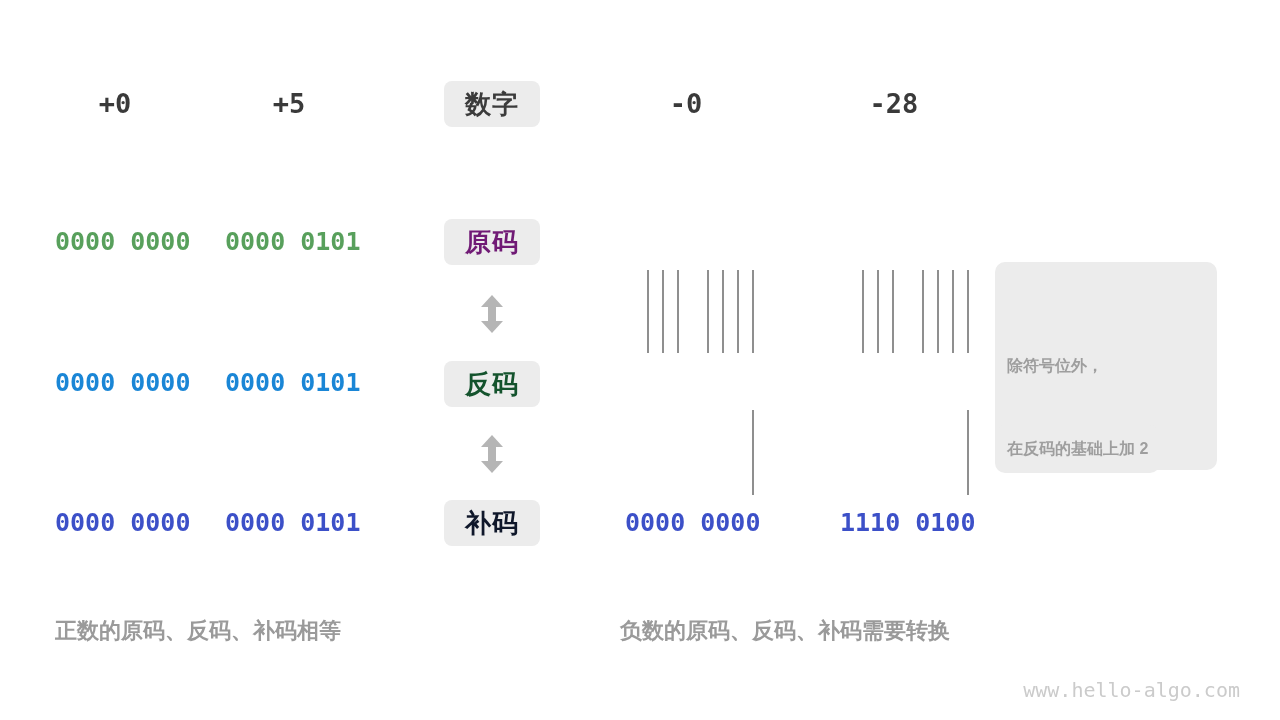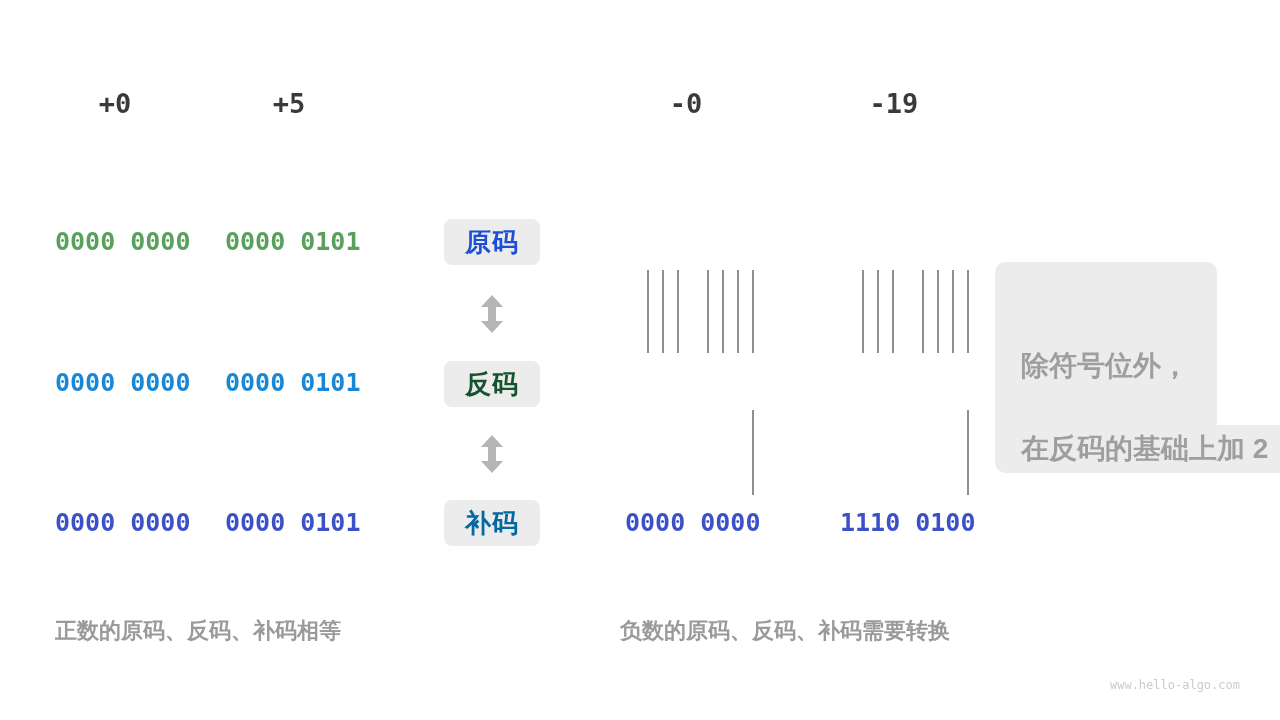--- a/index.html
+++ b/index.html
@@ -14,61 +14,64 @@
     font-size:27px;color:#3a3a3a;white-space:pre;
   }
   
   .label-box{
     position:absolute;left:444px;width:96px;height:46px;
     background:#ececec;border-radius:8px;
     display:flex;align-items:center;justify-content:center;
     font-size:26px;font-weight:bold;letter-spacing:1px;white-space:nowrap;
   }
   .lb-dark{color:#3b3b3b}
-  .lb-green{color:#1d4ed8}
+  .lb-green{color:#701a75}
   .lb-blue{color:#14532d}
-  .lb-indigo{color:#0369a1}
+  .lb-indigo{color:#0f172a}
   
   .bin{
     position:absolute;font-family:"DejaVu Sans Mono",monospace;
     font-weight:bold;font-size:25px;line-height:30px;white-space:pre;
   }
   .green{color:#58a05c}
   .blue{color:#1a86d6}
   .indigo{color:#3c50c8}
   
   .arrow{position:absolute;left:480px;width:24px;height:38px;}
   
   .tick{
     position:absolute;width:2px;background:#8f8f8f;
   }
   
   .note{
     position:absolute;left:995px;background:#ececec;border-radius:10px;
-    color:#9e9e9e;font-weight:bold;font-size:28px;line-height:38px;
-    padding:9px 26px;white-space:pre;box-sizing:border-box;
+    color:#9e9e9e;font-weight:bold;font-size:16px;line-height:38px;
+    padding:9px 12px;white-space:pre;box-sizing:border-box;
   }
   .caption{
     position:absolute;top:616px;color:#9a9a9a;font-weight:bold;
     font-size:22px;white-space:nowrap;
   }
   .watermark{
     position:absolute;top:678px;right:40px;
-    font-family:"DejaVu Sans Mono",monospace;font-size:12px;color:#cbcbcb;
+    font-family:"DejaVu Sans Mono",monospace;font-size:20px;color:#cbcbcb;
   }
 </style>
 </head>
 <body>
 
 <div class="canvas">
 
   <div class="hdr-num" style="left:115px">+0</div>
   <div class="hdr-num" style="left:289px">+5</div>
+  <div class="label-box lb-dark" style="top:81px">
+    <span>数字</span>
+  </div>
   <div class="hdr-num" style="left:686px">-0</div>
-  <div class="hdr-num" style="left:894px">-19</div>
+  <div class="hdr-num" style="left:894px">-28</div>
 
   <div class="bin green" style="left:55px;top:227px">0000 0000</div>
   <div class="bin green" style="left:225px;top:227px">0000 0101</div>
   <div class="label-box lb-green" style="top:219px">
     <span>原码</span>
   </div>
 
   <svg class="arrow" style="top:295px" viewBox="0 0 24 38">
     <polygon points="12,0 23,12 1,12" fill="#b5b5b5"></polygon>
     <rect x="8" y="11" width="8" height="16" fill="#b5b5b5"></rect>

